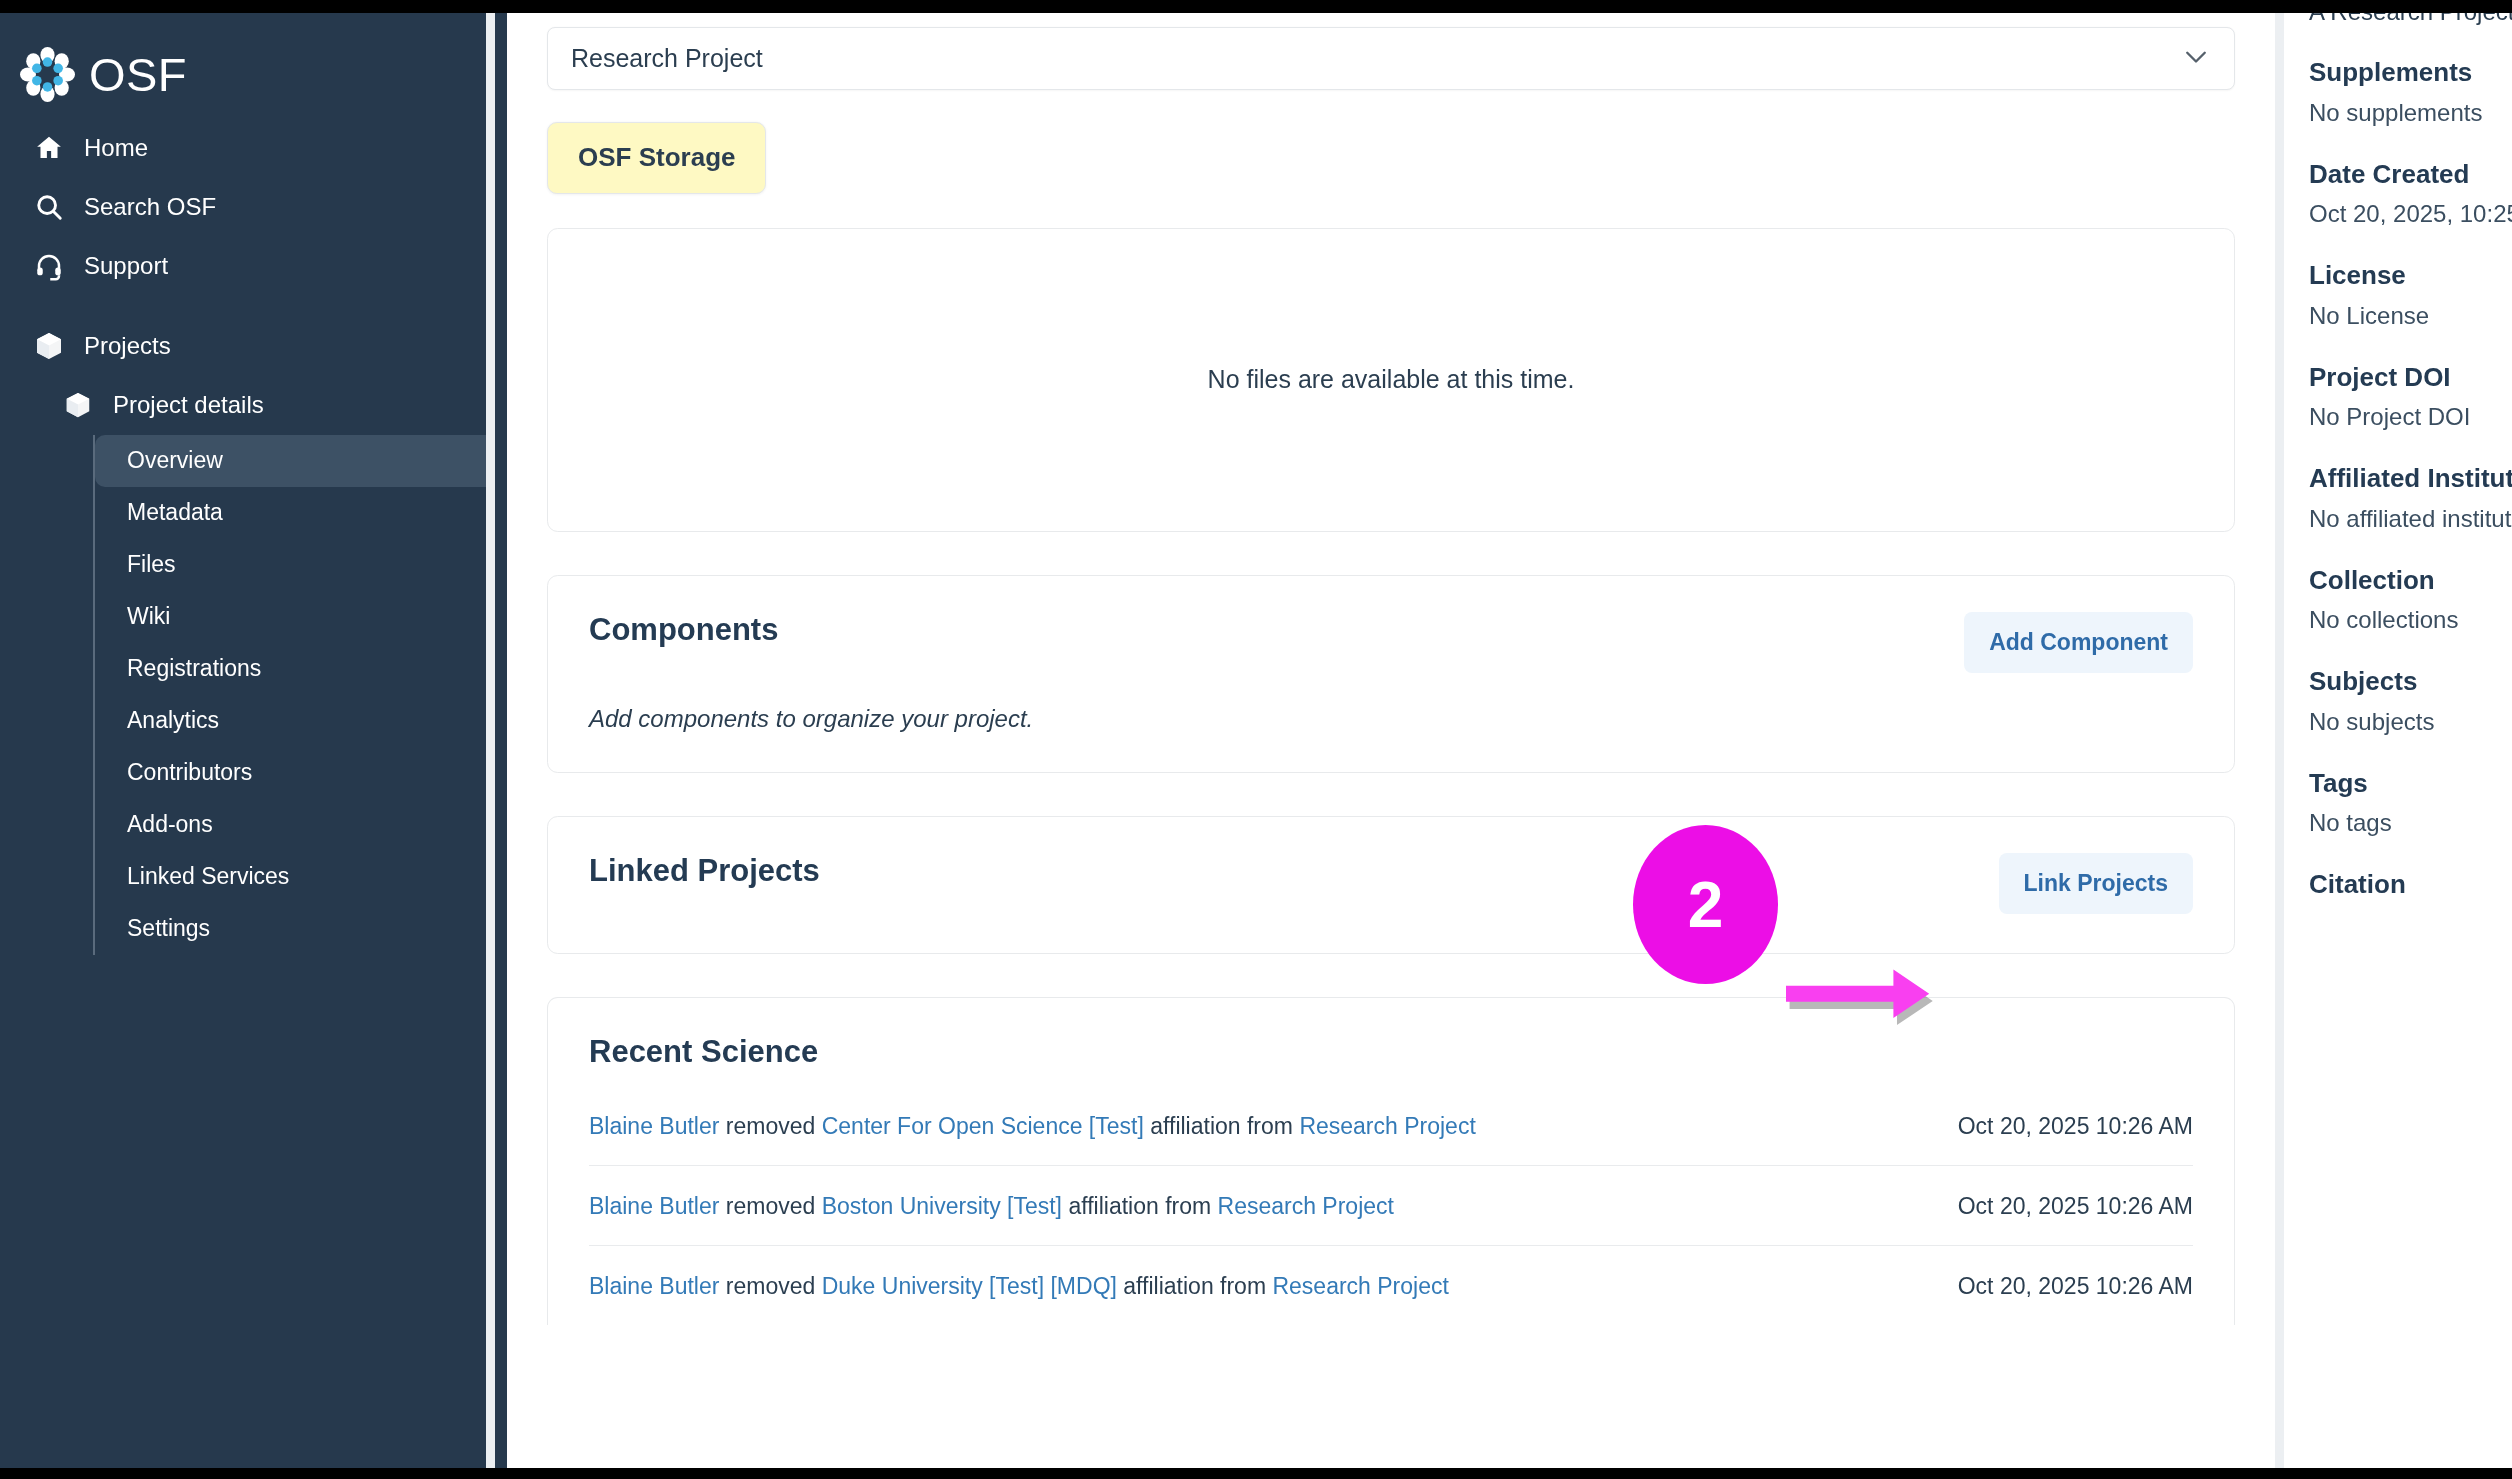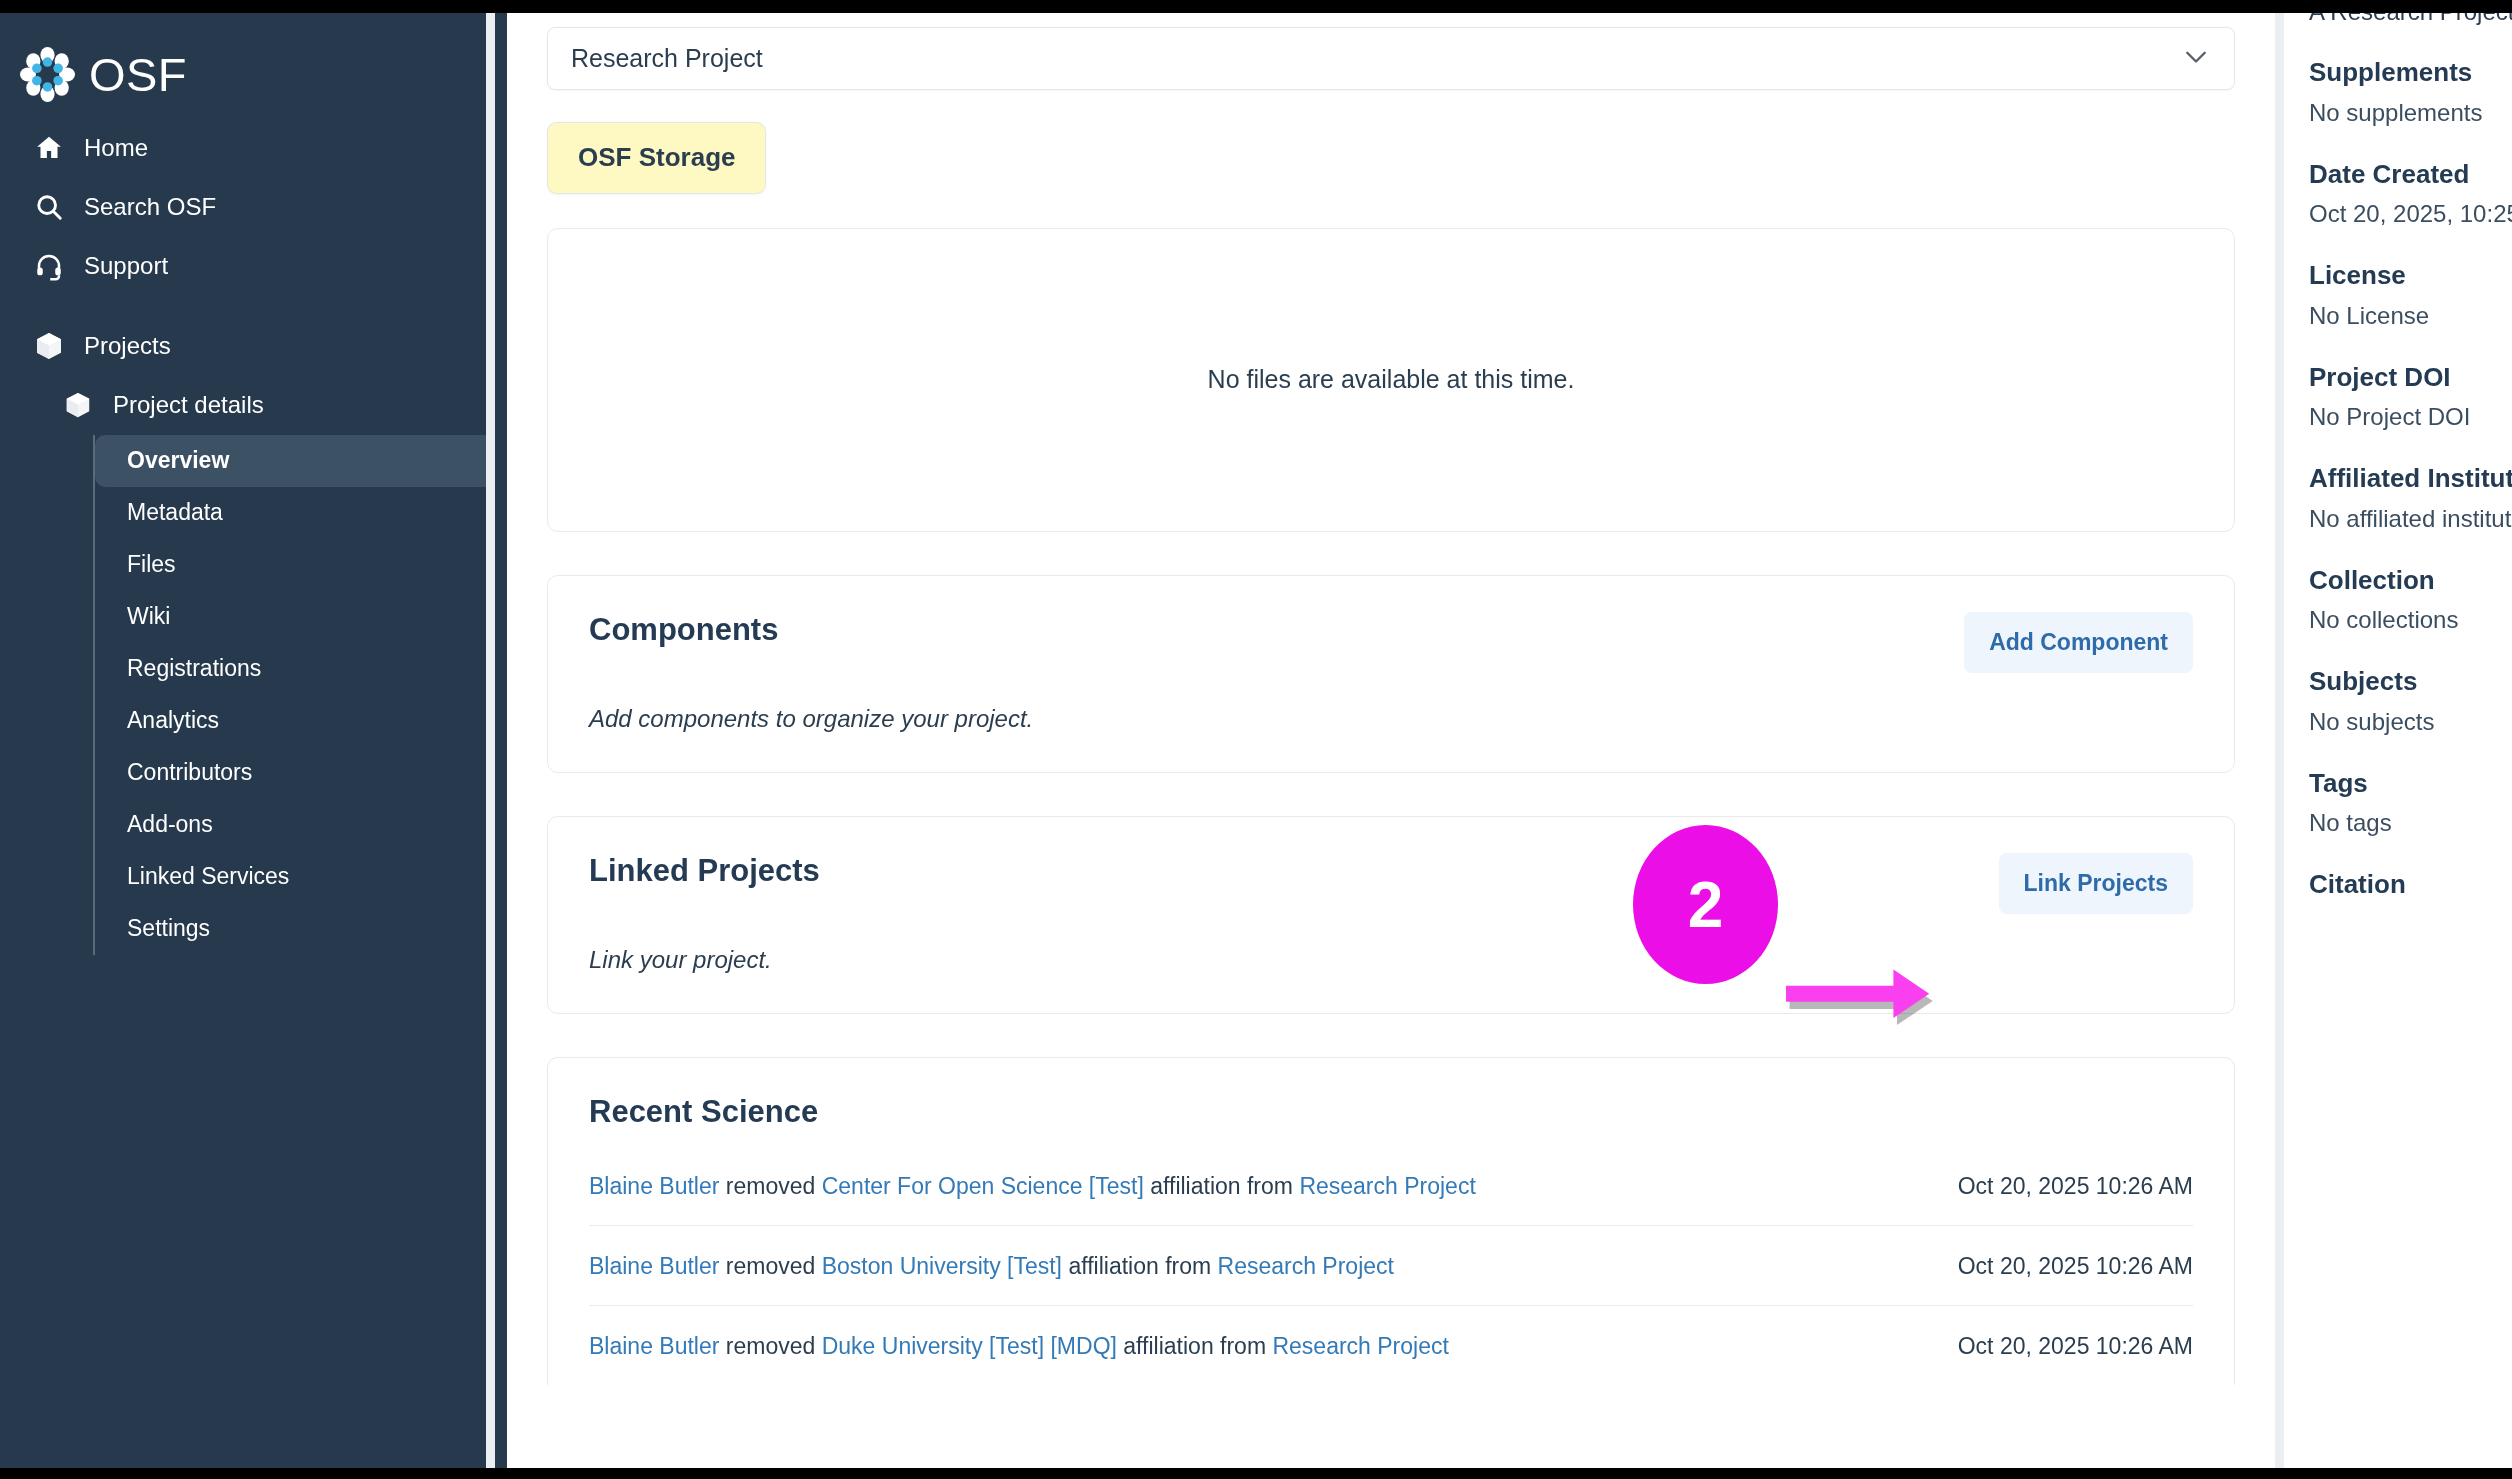--- a/index.html
+++ b/index.html
@@ -80,21 +80,21 @@
     border-left: 2.7px solid #5a6b7d;
     padding-left: 0;
   }
   .nav-leaf {
     display: flex; align-items: center;
     height: 52px; padding-left: 32px; color: #ffffff;
     font-size: 23px; cursor: pointer;
     margin-right: 23px;
   }
   .nav-leaf.active {
-    background: #3d5165; border-radius: 10px; font-weight: 700;
+    background: #3d5165; border-radius: 10px; font-weight: 400;
   }
 
   
   .main {
     position: absolute; left: 507px; top: 12.5px;
     width: 1768px; height: 1456px;
     background: #ffffff;
     overflow: hidden;
   }
   .main-inner { padding: 0 40px 0 40px; }
@@ -373,21 +373,20 @@
           <button class="card-action">Add Component</button>
         </div>
         <p class="card-sub">Add components to organize your project.</p>
       </section>
 
       <section class="card">
         <div class="card-head">
           <h2 class="card-title">Linked Projects</h2>
           <button class="card-action">Link Projects</button>
         </div>
-        <p class="card-sub">Link your project.</p>
       </section>
 
       <section class="activity-card">
         <h2 class="activity-title">Recent Science</h2>
 
         <div class="act-row">
           <div class="act-text"><span class="lnk">Blaine Butler</span><span class="pln"> removed </span><span class="lnk">Center For Open Science [Test]</span><span class="pln"> affiliation from </span><span class="lnk">Research Project</span></div>
           <div class="act-date">Oct 20, 2025 10:26 AM</div>
         </div>
 

